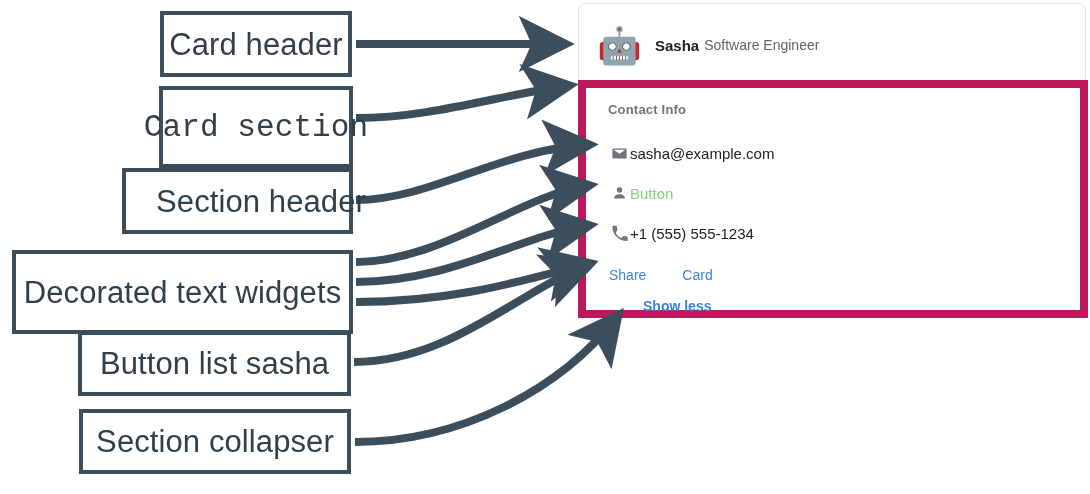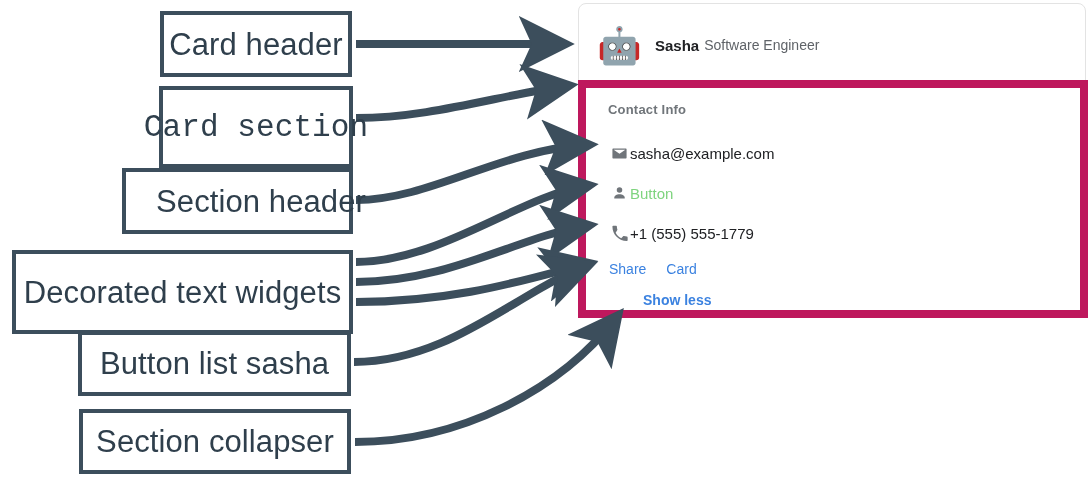--- a/index.html
+++ b/index.html
@@ -126,22 +126,22 @@
   .row-label {
     font-size: 15px;
     color: #202124;
   }
   .row-label.online {
     color: #7ed47e;
   }
   #button-list {
     display: flex;
     align-items: center;
-    gap: 20px;
-    margin-top: 8px;
+    gap: 36px;
+    margin-top: 14px;
     margin-left: 1px;
   }
   .link-btn {
     font-size: 14px;
     color: #3b82e0;
     cursor: pointer;
   }
   #collapser {
     margin-top: 14px;
     margin-left: 35px;
@@ -237,21 +237,21 @@
         </span>
         <span class="row-label online">Button</span>
       </div>
 
       <div class="text-row">
         <span class="row-icon">
           <svg width="17" height="17" viewBox="0 0 24 24" aria-hidden="true">
             <path fill="currentColor" d="M6.6 10.8c1.7 3.4 4.5 6.1 7.9 7.8l2.6-2.6c.3-.3.8-.4 1.2-.3 1.3.4 2.7.7 4.1.7.6 0 1.1.5 1.1 1.1v4.1c0 .6-.5 1.1-1.1 1.1C11.2 22.7 2 13.5 2 2.1 2 1.5 2.5 1 3.1 1h4.1C7.8 1 8.3 1.5 8.3 2.1c0 1.4.2 2.8.7 4.1.1.4 0 .9-.3 1.2l-2.1 3.4z"></path>
           </svg>
         </span>
-        <span class="row-label">+1 (555) 555-1779</span>
+        <span class="row-label">+1 (555) 555-1234</span>
       </div>
 
       <div id="button-list">
         <span class="link-btn">Share</span>
         <span class="link-btn">Card</span>
       </div>
 
       <div id="collapser">
         <span class="link-btn">Show less</span>
       </div>

